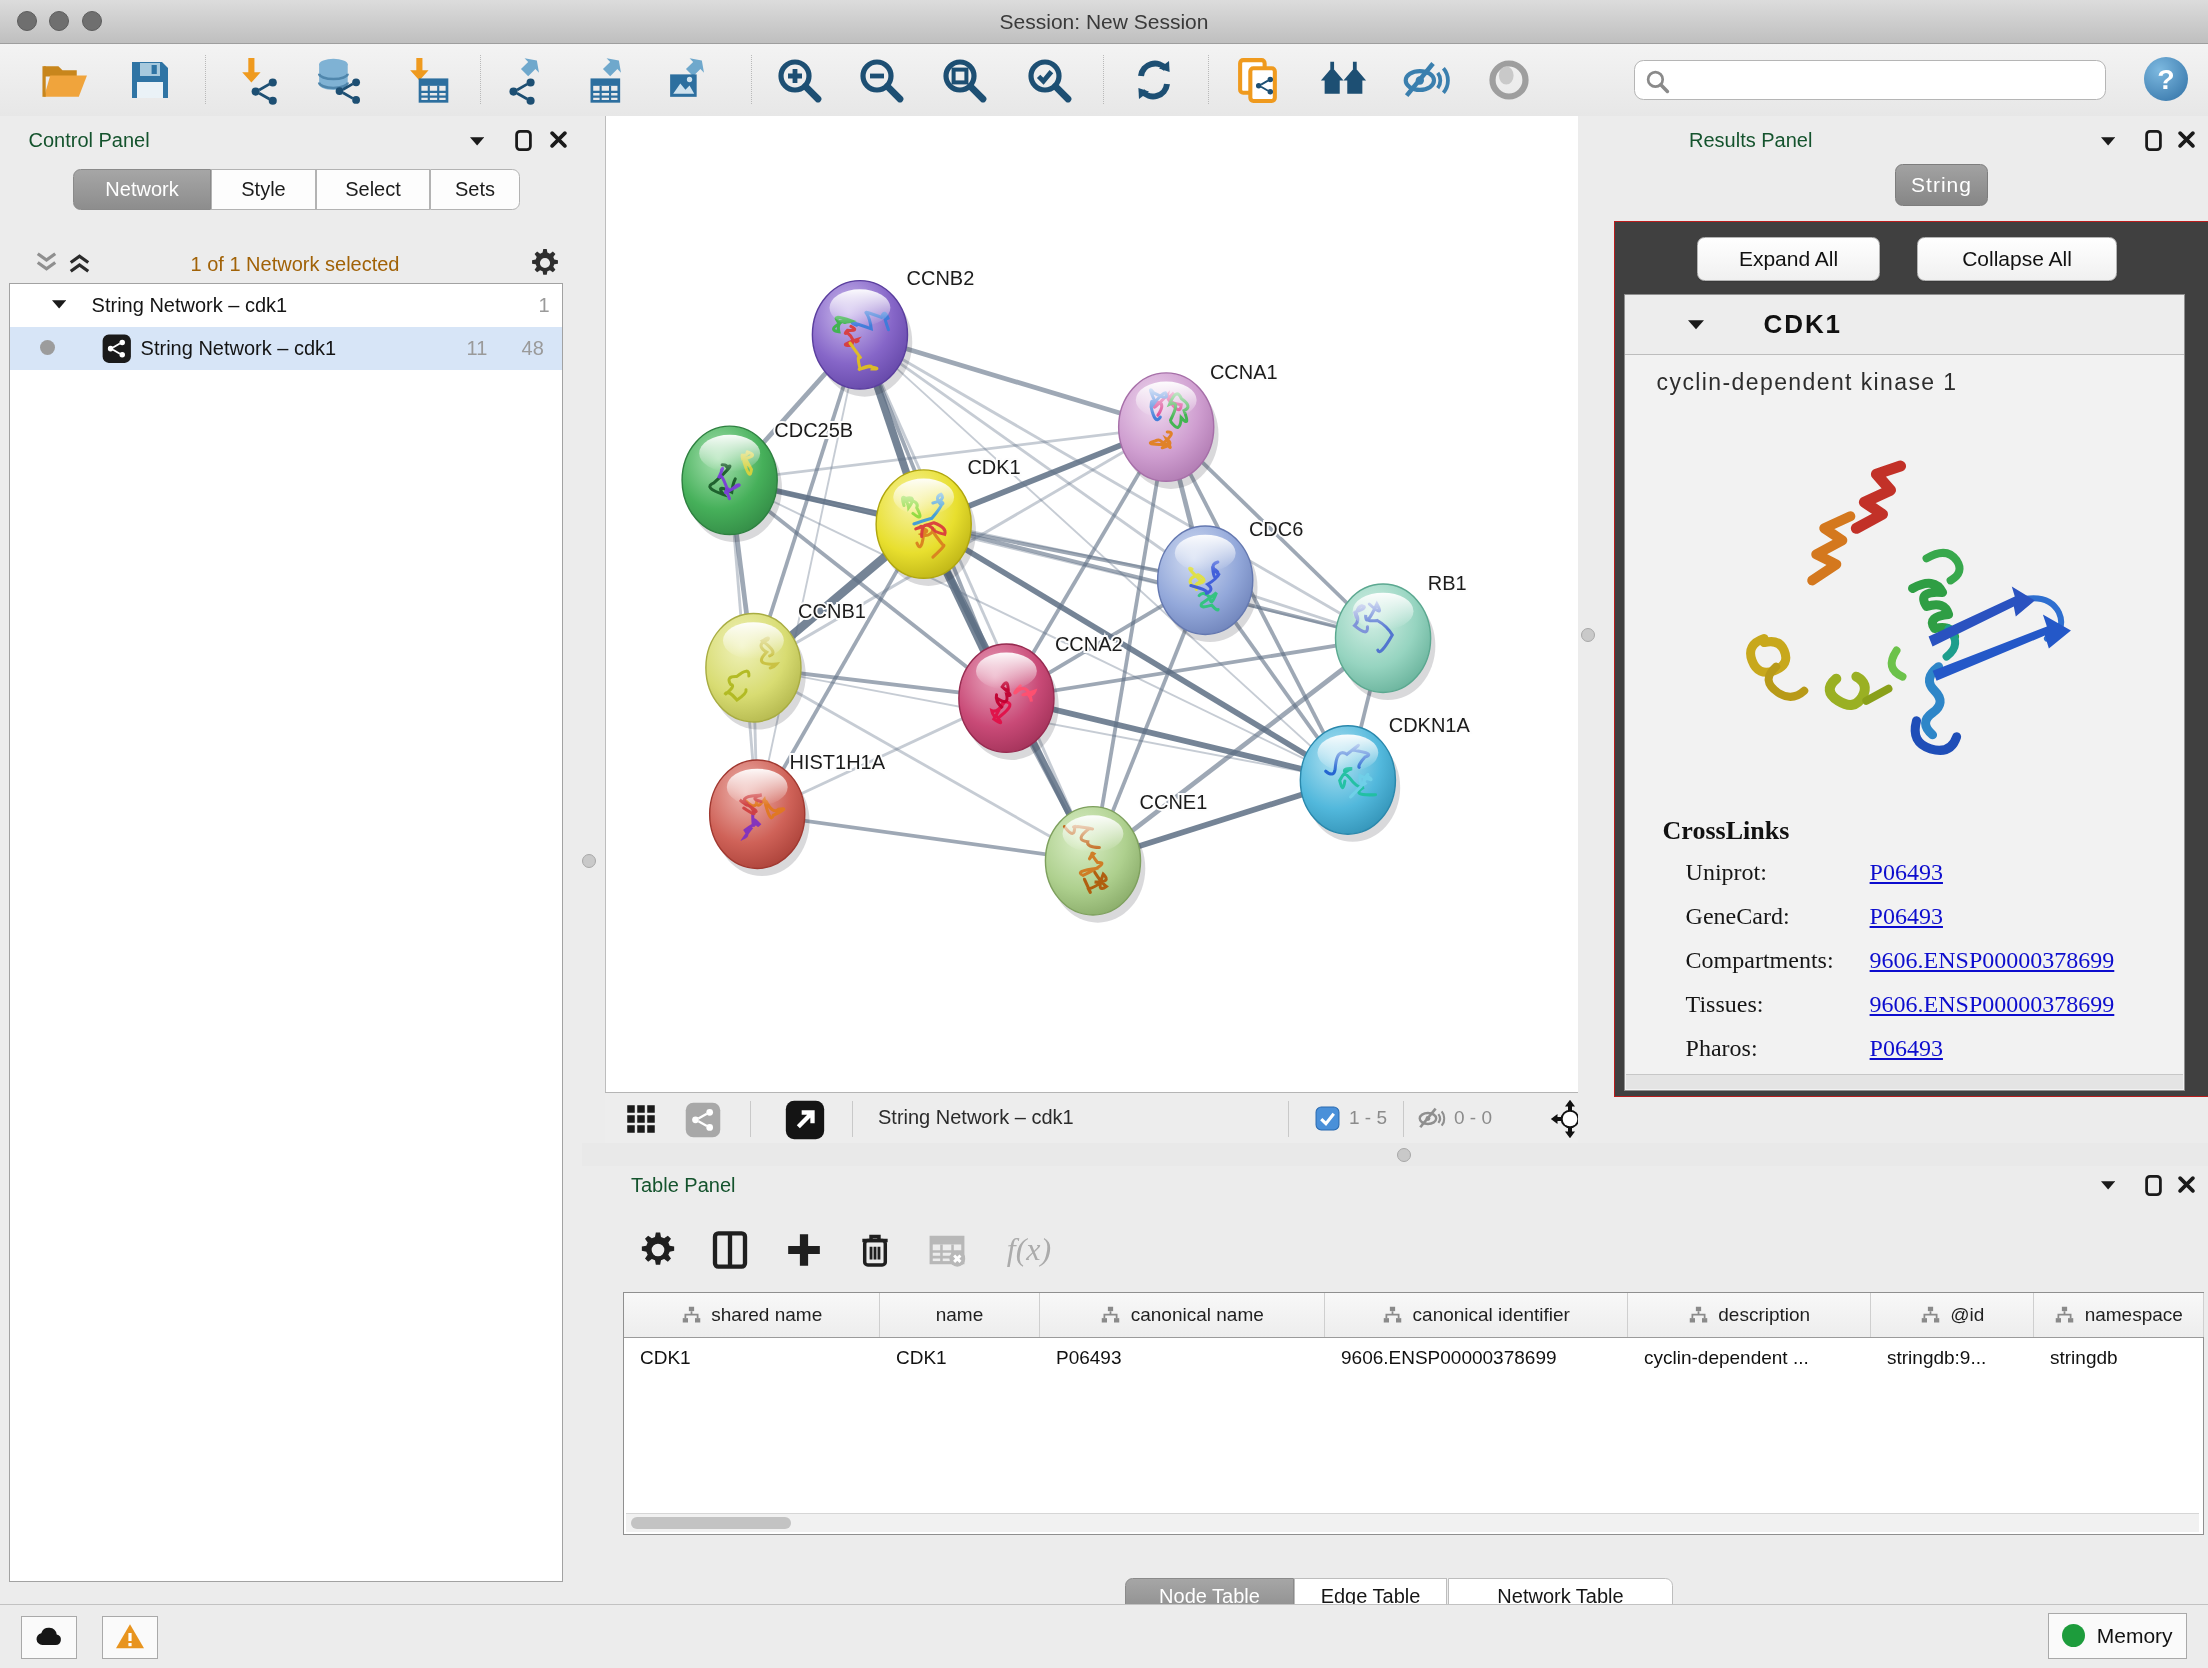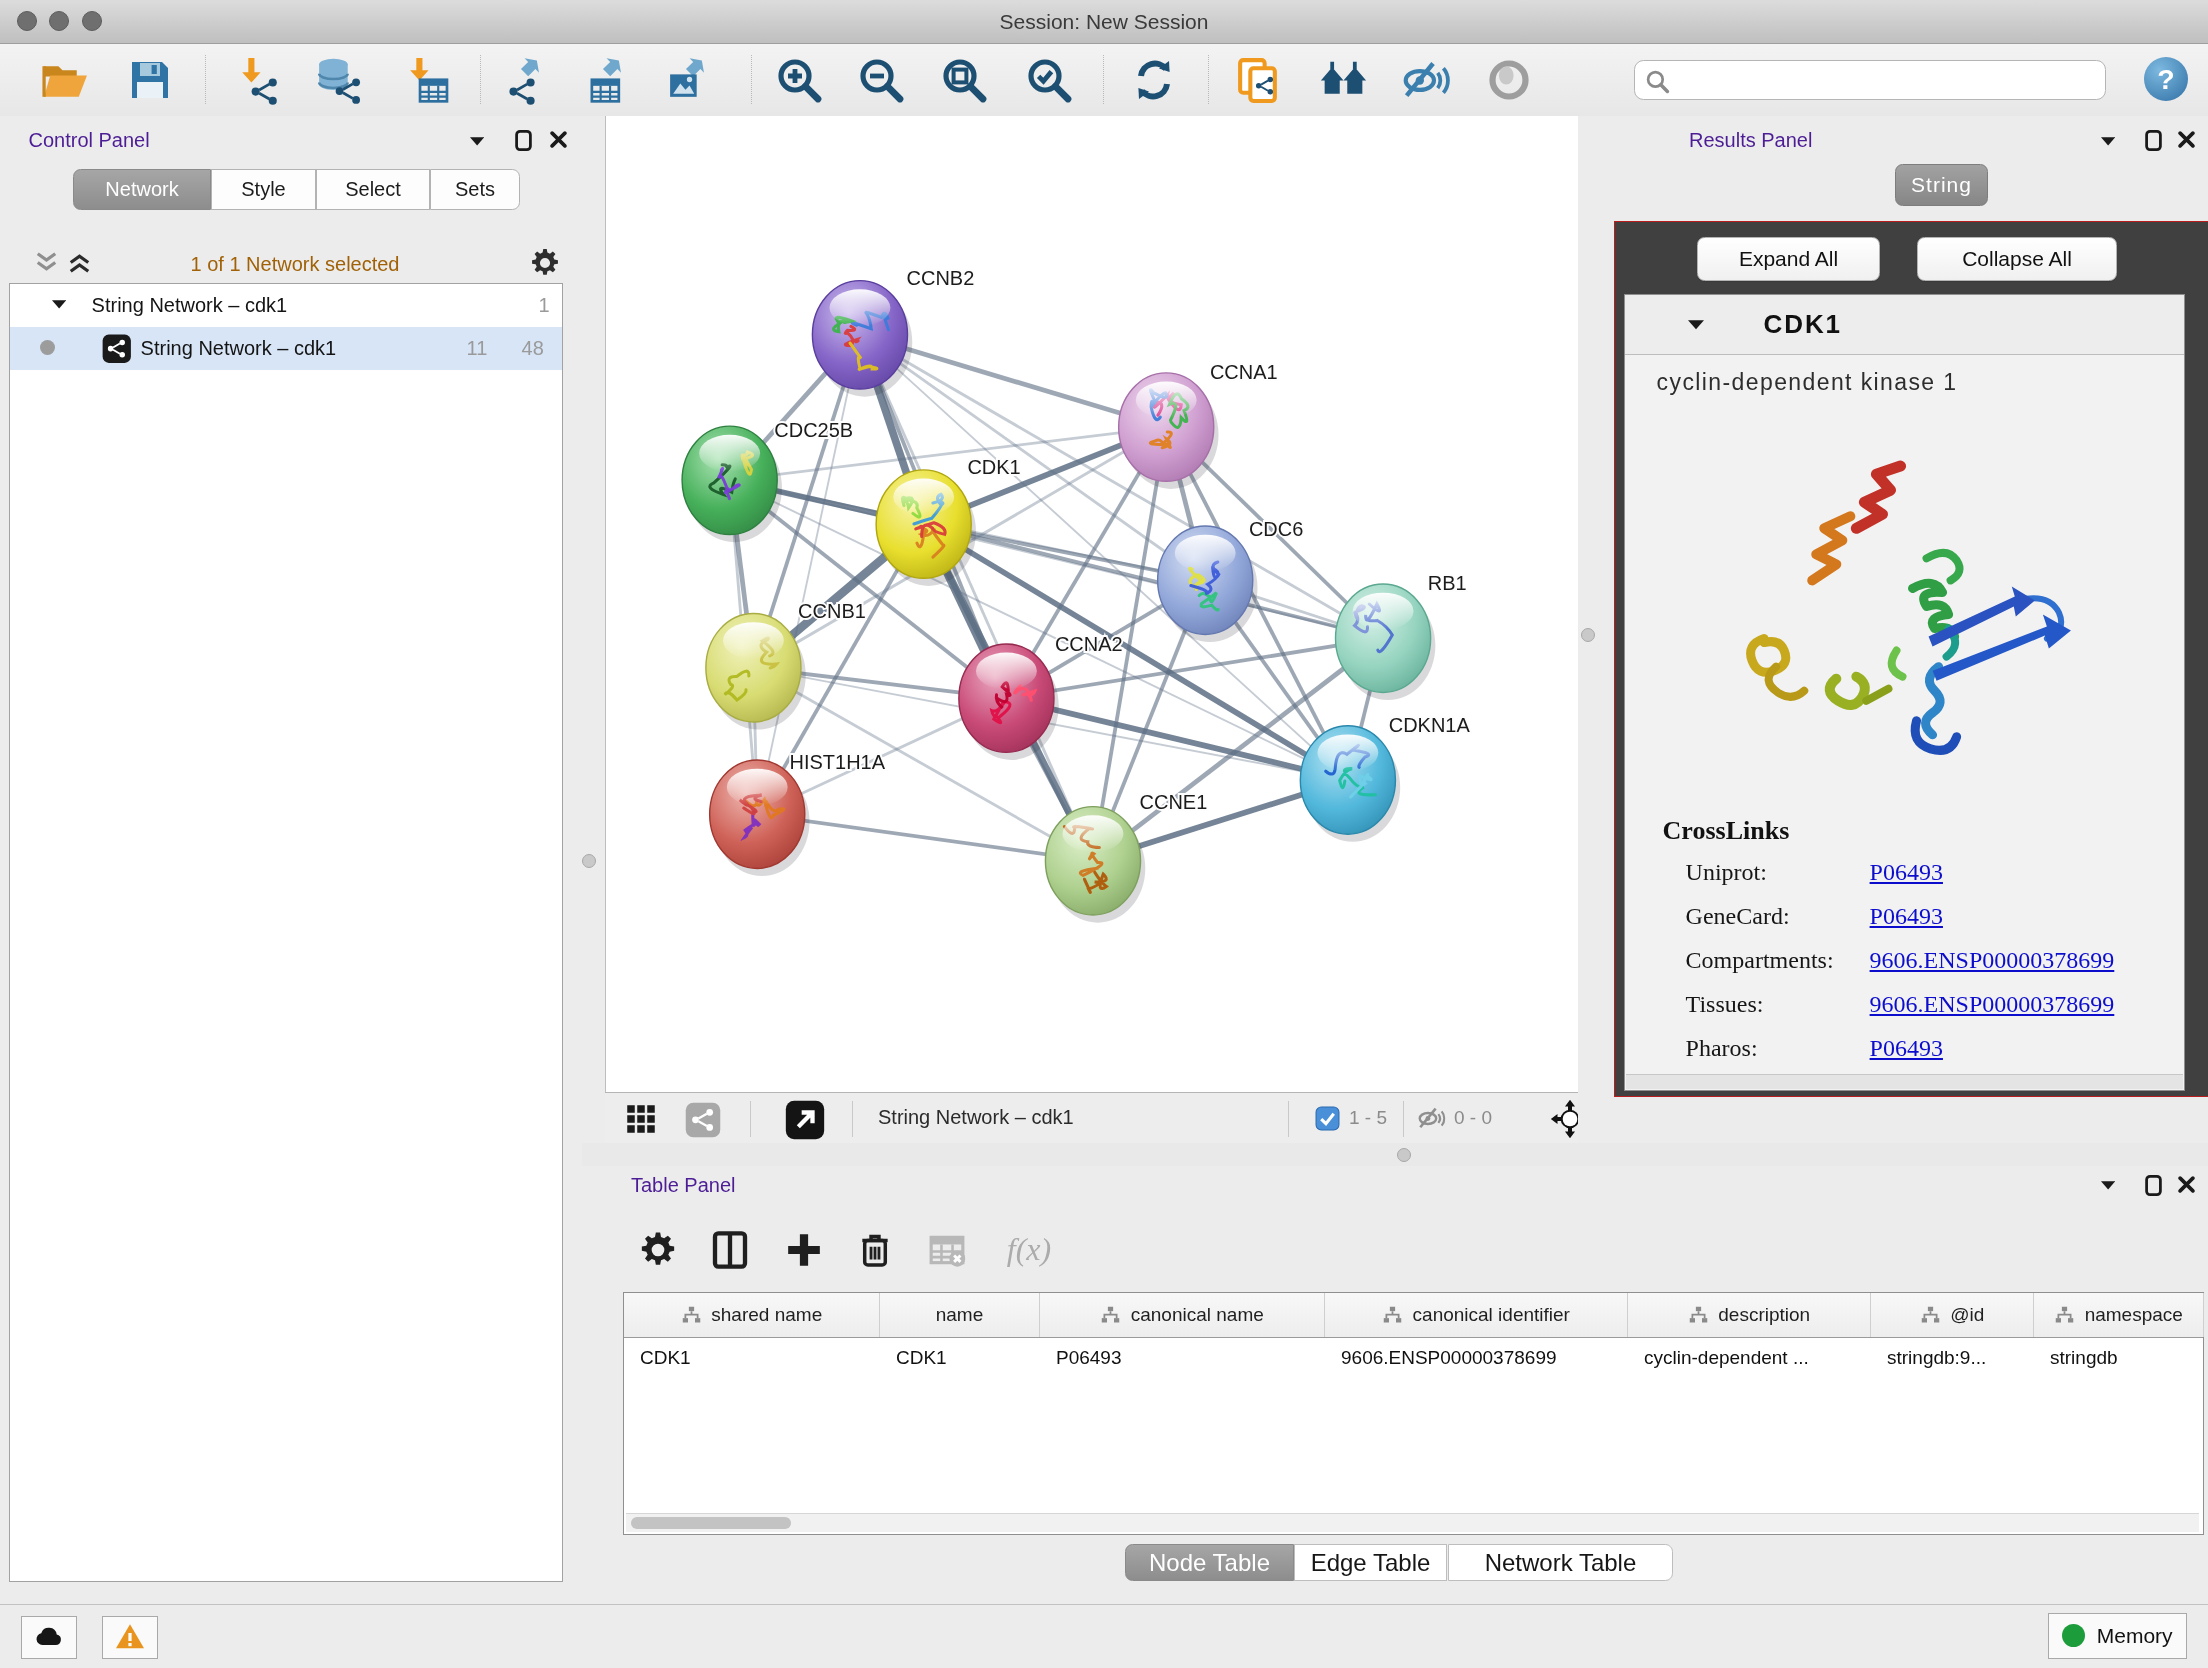--- a/index.html
+++ b/index.html
@@ -10,21 +10,21 @@
   .light{width:18px;height:18px;border-radius:50%;background:#6f6f6f;border:1px solid #5d5d5d;top:11.4px;}
   #win-title{width:100%;text-align:center;top:9.5px;font-size:21px;color:#3a3a3a;}
   
   #toolbar{left:0;top:44px;width:2208px;height:72px;background:linear-gradient(#f3f3f3,#e7e7e7);border-bottom:1px solid #aeaeae;}
   .tbtn{top:8.6px;width:61px;height:55px;display:flex;align-items:center;justify-content:center;}
   .tsep{top:11.4px;width:0;height:49px;border-left:1.9px dotted #b9b9b9;}
   #searchbox{left:1634px;top:16px;width:470px;height:38px;background:#fff;border:1px solid #b5b5b5;border-radius:9.5px;}
   #searchbox input{position:absolute;left:40px;top:3.8px;width:418px;height:28.5px;border:none;outline:none;font-size:19px;background:transparent;}
   #helpbtn{left:2144px;top:13.3px;width:44px;height:44px;border-radius:50%;background:radial-gradient(circle at 35% 30%,#7db9e0,#2f6fa4);color:#fff;font-size:28.5px;font-weight:bold;display:flex;align-items:center;justify-content:center;}
   
-  .panel-title{font-size:20px;color:#4c1d95;}
+  .panel-title{font-size:20px;color:#14532d;}
   
   #control{left:0;top:116px;width:582px;height:1488px;background:#ececec;}
   .tab{position:absolute;top:0;height:41px;border:1px solid #b3b3b3;background:#fdfdfd;display:flex;align-items:center;justify-content:center;font-size:20px;color:#1c1c1c;box-sizing:border-box;}
   .tab.sel{background:linear-gradient(#a6a6a6,#8d8d8d);color:#fff;border-color:#8a8a8a;}
   #tree{left:8.6px;top:167px;width:552px;height:1297px;background:#fff;border:1px solid #a2a2a2;}
   .trow{position:absolute;left:0;width:100%;height:43px;}
   .trow .lbl{position:absolute;font-size:20px;color:#141414;top:9.5px;}
   .cnt{position:absolute;top:9.5px;font-size:20px;color:#9a9a9a;}
   
   #gutter{left:571px;top:116px;width:34px;height:1027px;background:#ececec;}
@@ -54,21 +54,21 @@
   
   #tablepanel{left:582px;top:1166px;width:1626px;height:438px;background:#ececec;}
   .ttbtn{position:absolute;top:57px;width:53px;height:53px;display:flex;align-items:center;justify-content:center;}
   #tablebox{position:absolute;left:41px;top:126px;width:1581px;height:243px;background:#fff;border:1.9px solid #8f8f8f;box-sizing:border-box;}
   #thead{display:flex;height:44px;background:linear-gradient(#f8f8f8,#ededed);border-bottom:1px solid #9a9a9a;}
   .th{display:flex;align-items:center;justify-content:center;gap:9.5px;font-size:19px;color:#1f1f1f;border-right:1px solid #cfcfcf;box-sizing:border-box;overflow:hidden;white-space:nowrap;}
   #trow{display:flex;height:42px;}
   .td{font-size:19px;color:#111;padding:8.6px 0 0 16px;box-sizing:border-box;overflow:hidden;white-space:nowrap;}
   #tscroll{position:absolute;left:1.9px;bottom:1.9px;width:1573px;height:18px;background:#f1f1f1;border-top:1px solid #d6d6d6;}
   #tthumb{position:absolute;left:4.8px;top:2.9px;width:160px;height:12.4px;border-radius:6.7px;background:#c3c3c3;}
-  .btab{position:absolute;top:378px;height:37px;border:1px solid #bdbdbd;background:#fff;display:flex;align-items:center;justify-content:center;font-size:24px;color:#161616;box-sizing:border-box;}
+  .btab{position:absolute;top:412px;height:37px;border:1px solid #bdbdbd;background:#fff;display:flex;align-items:center;justify-content:center;font-size:20px;color:#161616;box-sizing:border-box;}
   .btab.sel{background:linear-gradient(#a6a6a6,#8d8d8d);color:#fff;border-color:#8a8a8a;}
   
   #statusbar{left:0;top:1604px;width:2208px;height:65px;background:#ececec;border-top:1px solid #c2c2c2;}
   .sbtn{position:absolute;top:10.5px;width:56px;height:43px;background:#fafafa;border:1.9px solid #a9a9a9;display:flex;align-items:center;justify-content:center;box-sizing:border-box;}
   #membtn{position:absolute;right:21px;top:7.6px;width:139px;height:46px;background:#fafafa;border:1.9px solid #a9a9a9;display:flex;align-items:center;justify-content:center;gap:11.4px;font-size:21px;color:#111;box-sizing:border-box;}
   #memdot{width:23px;height:23px;border-radius:50%;background:#1d9c3c;}
   svg{display:block;}
 </style>
 </head>
 <body>

